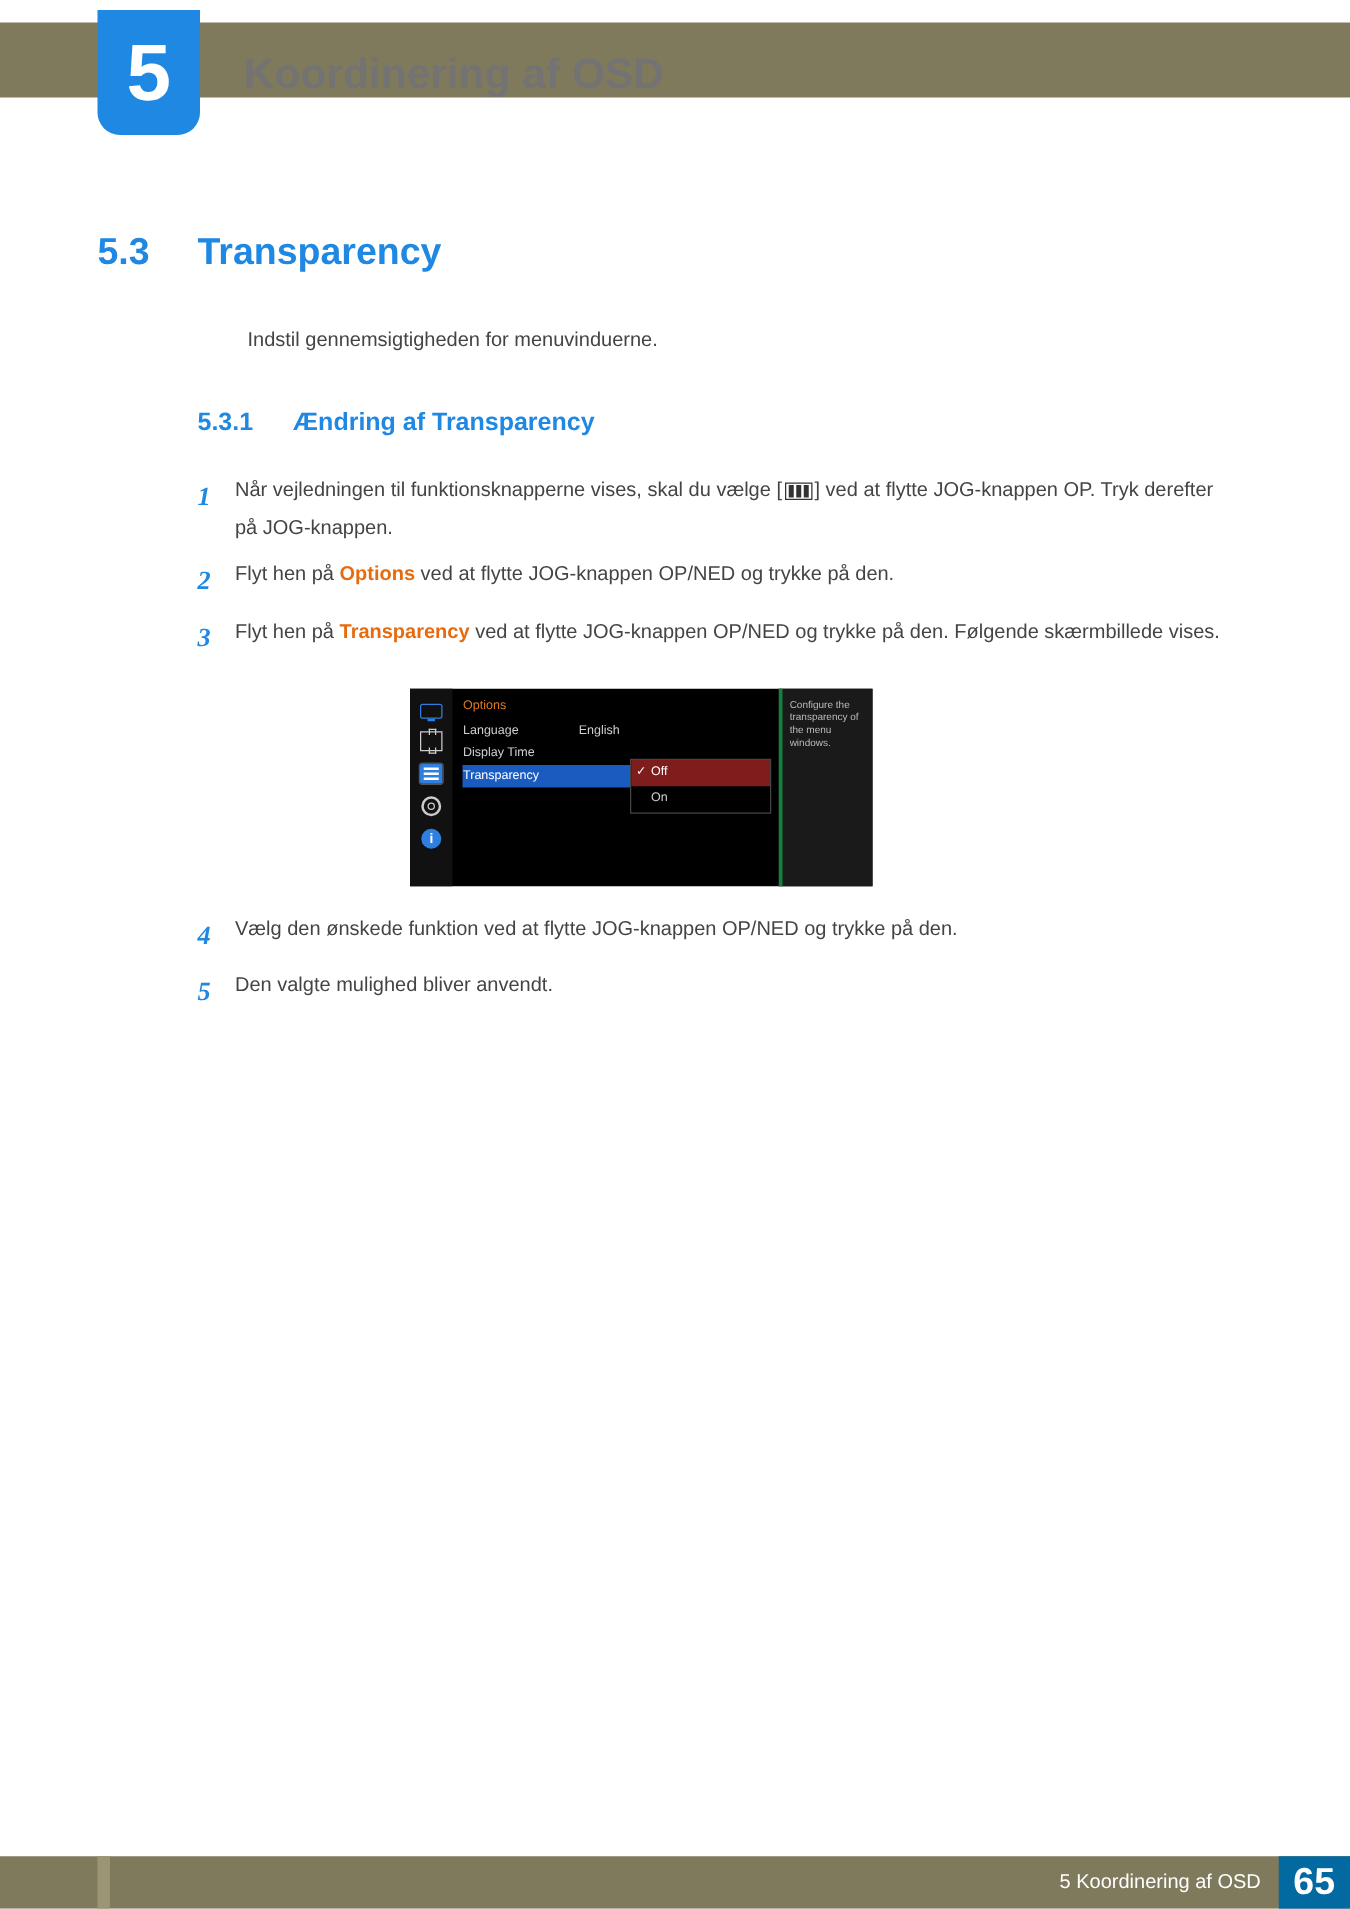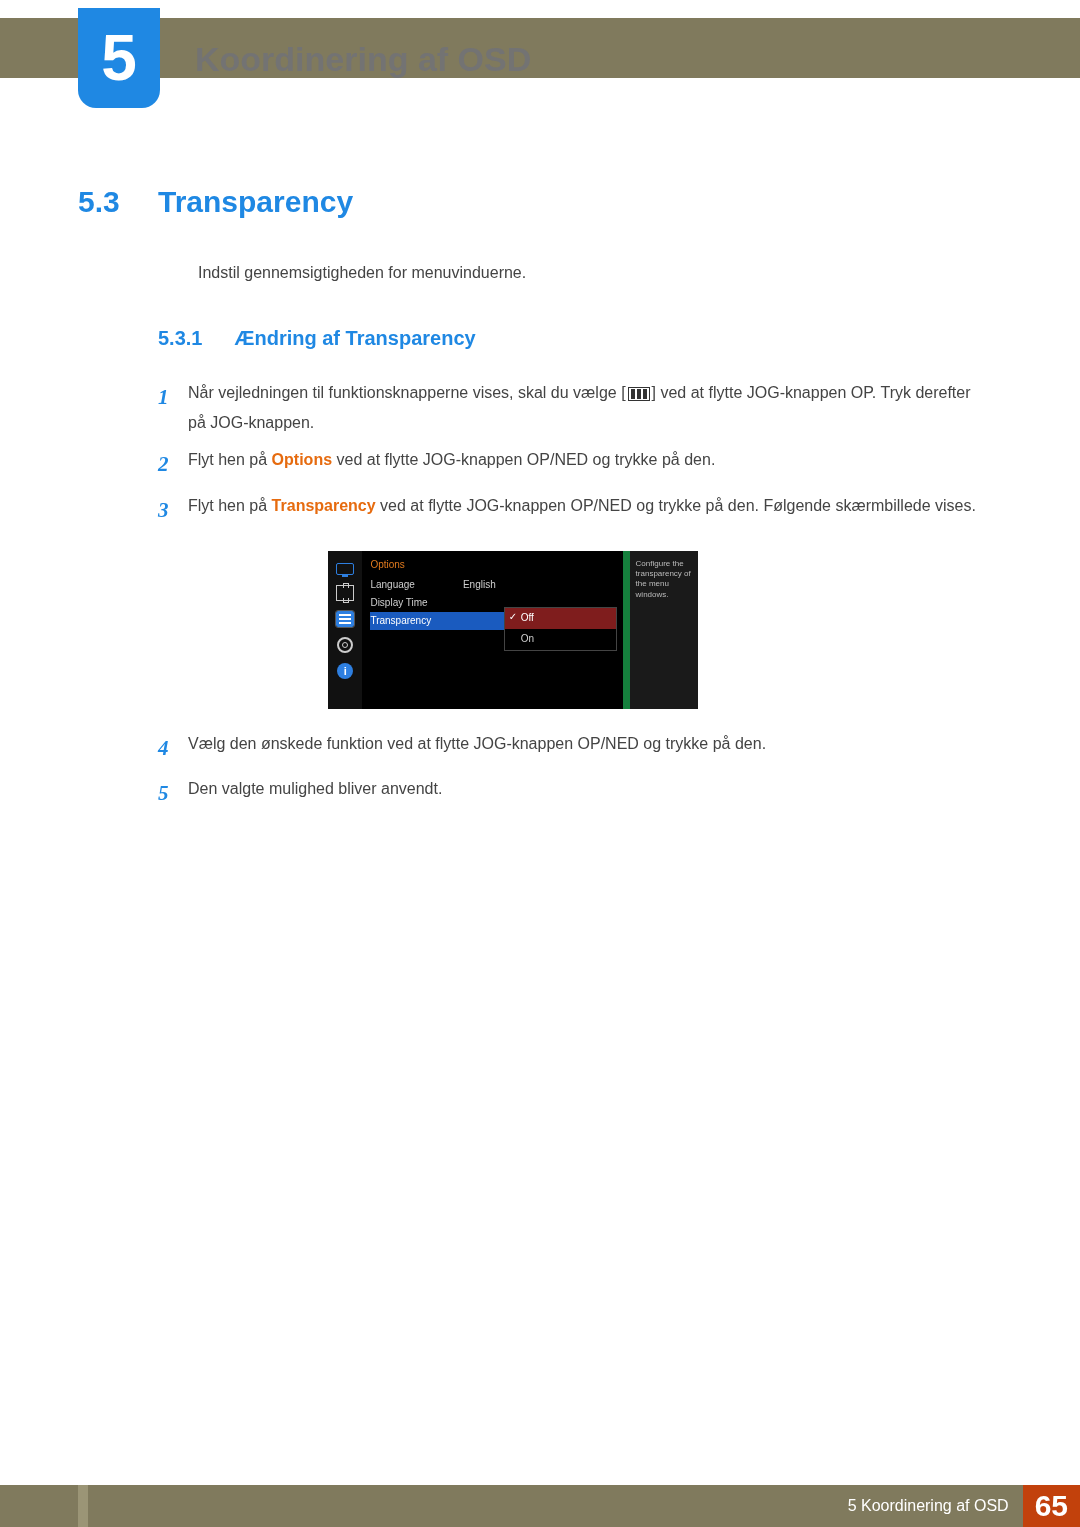--- a/index.html
+++ b/index.html
@@ -153,21 +153,21 @@
   .osd-opt { padding: 4px 0 4px 16px; height:21px; position:relative;}
   .osd-opt.sel { background: #7f1d1d; color:#fff; }
   .osd-opt.sel::before { content:"✓"; position:absolute; left:4px; top:3px; font-size:10px;}
   .osd-desc {
     width: 78px;
     background: #1a1a1a;
     padding: 8px 6px;
     font-size: 8px;
     line-height: 1.3;
     color: #bbb;
-    border-left:7px solid #15803d;
+    border-left:3px solid #15803d;
   }
 
   
   .footer-band {
     position: absolute;
     bottom: 0; left: 0; right: 0;
     height: 42px;
     background: #807a5d;
   }
   .footer-band::before {
@@ -179,21 +179,21 @@
     position: absolute;
     right: 0; top: 0; bottom: 0;
     display: flex; align-items: center;
   }
   .footer-text {
     color: #fff;
     font-size: 16px;
     margin-right: 14px;
   }
   .page-num-box {
-    background: #c2410c;
+    background: #0369a1;
     color: #fff;
     font-size: 30px;
     font-weight: bold;
     padding: 2px 12px;
     height: 42px;
     display:flex;align-items:center;
   }
 </style>
 </head>
 <body>

